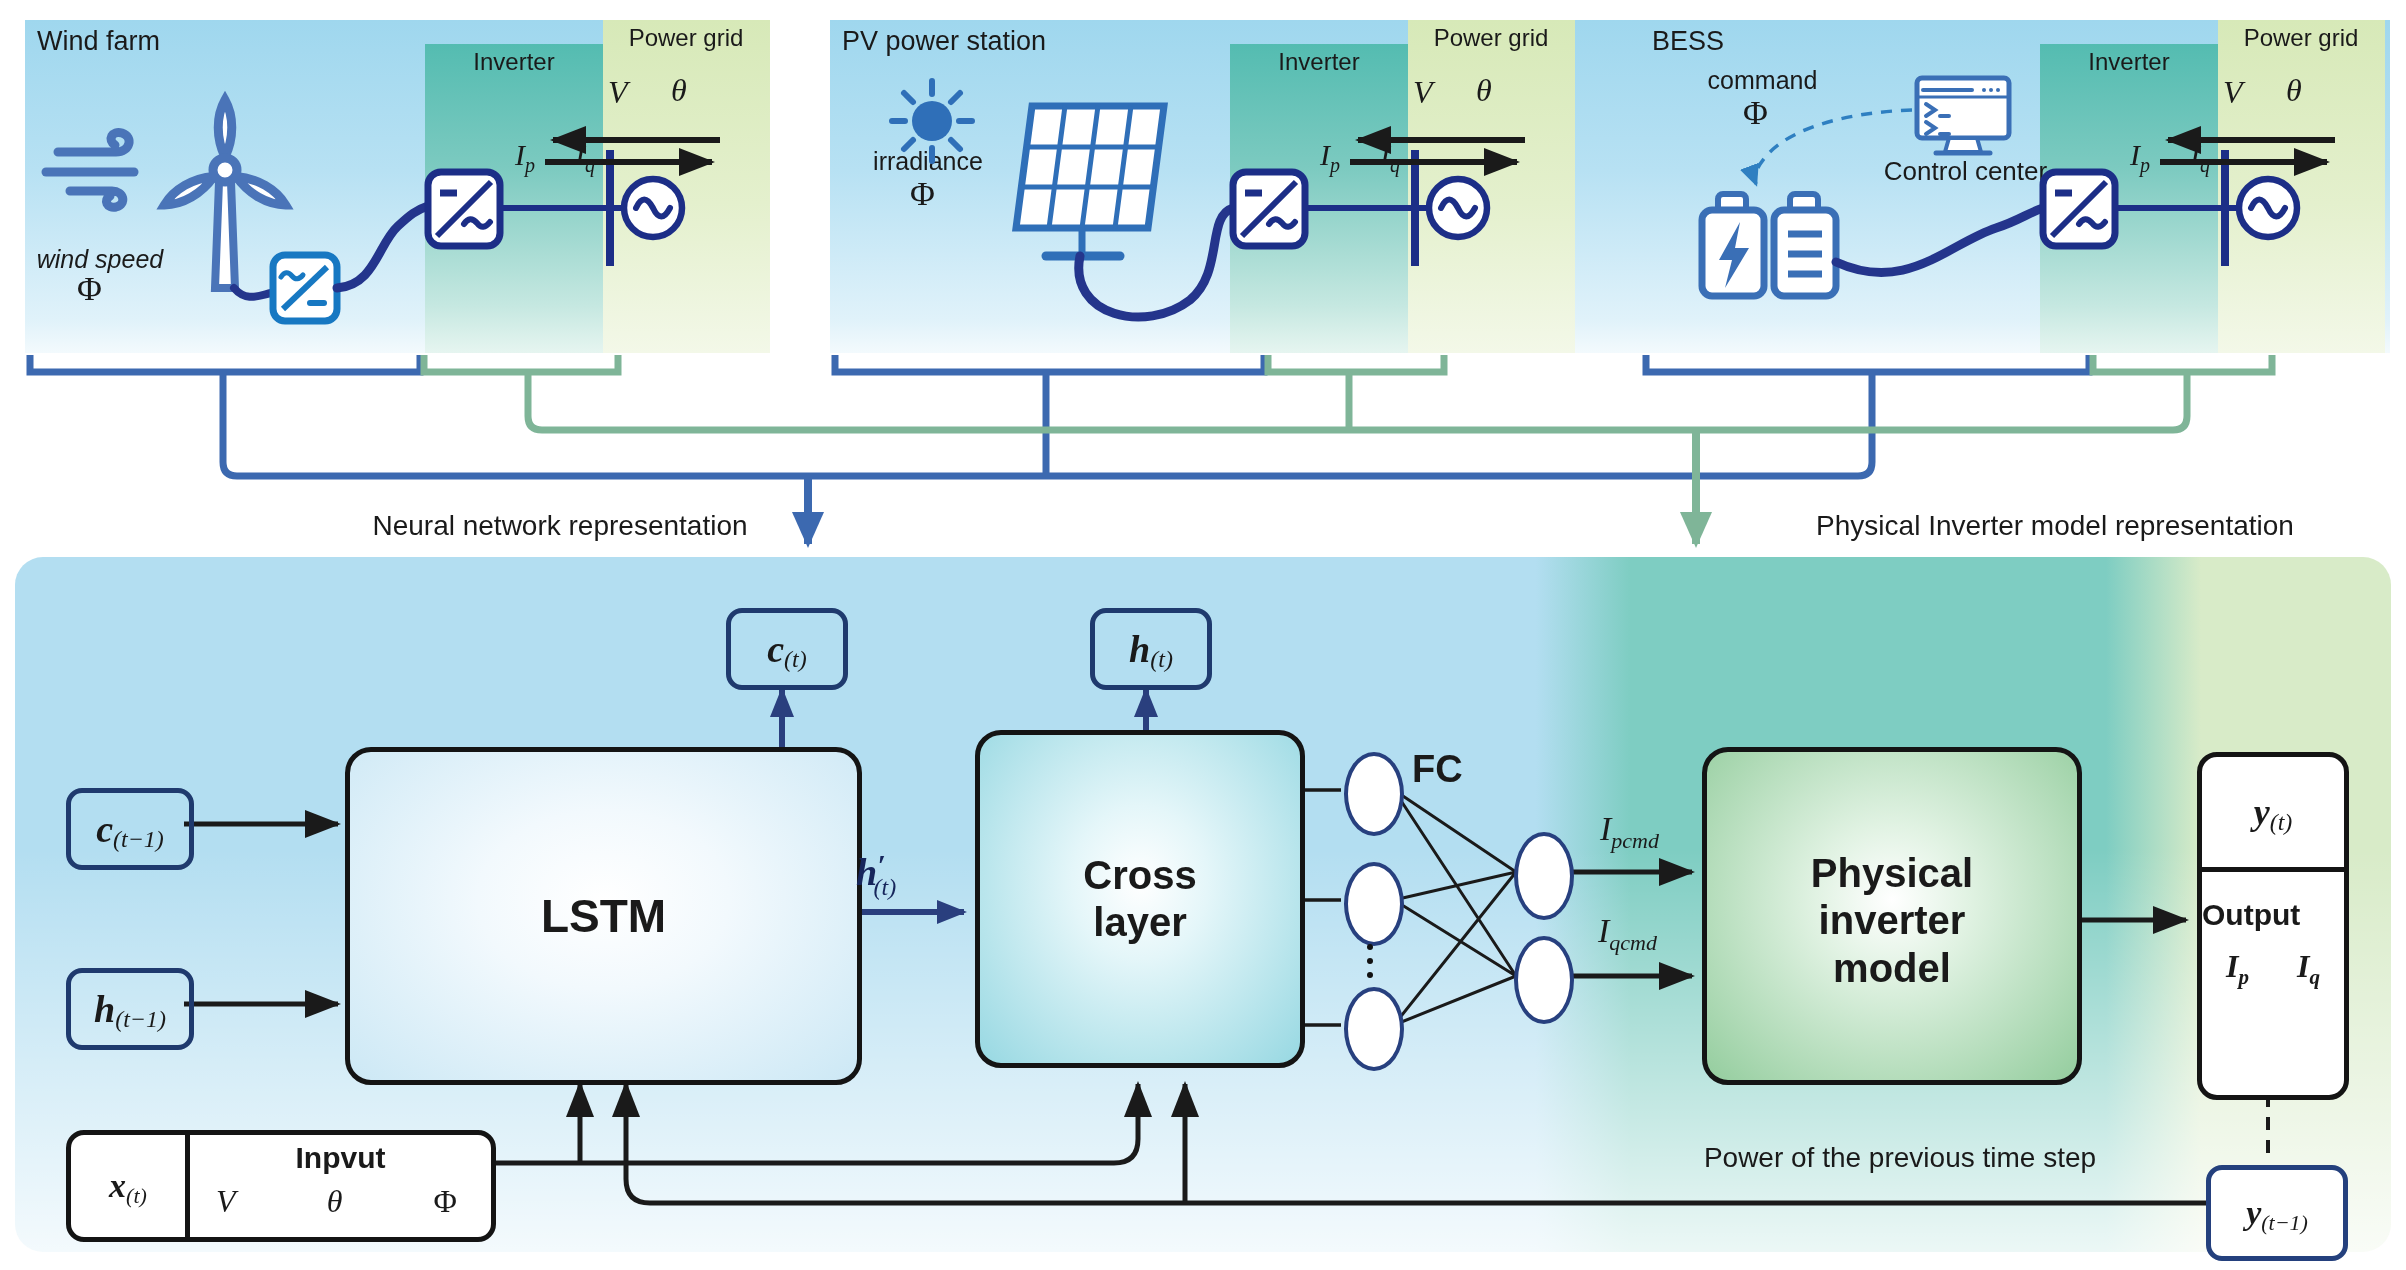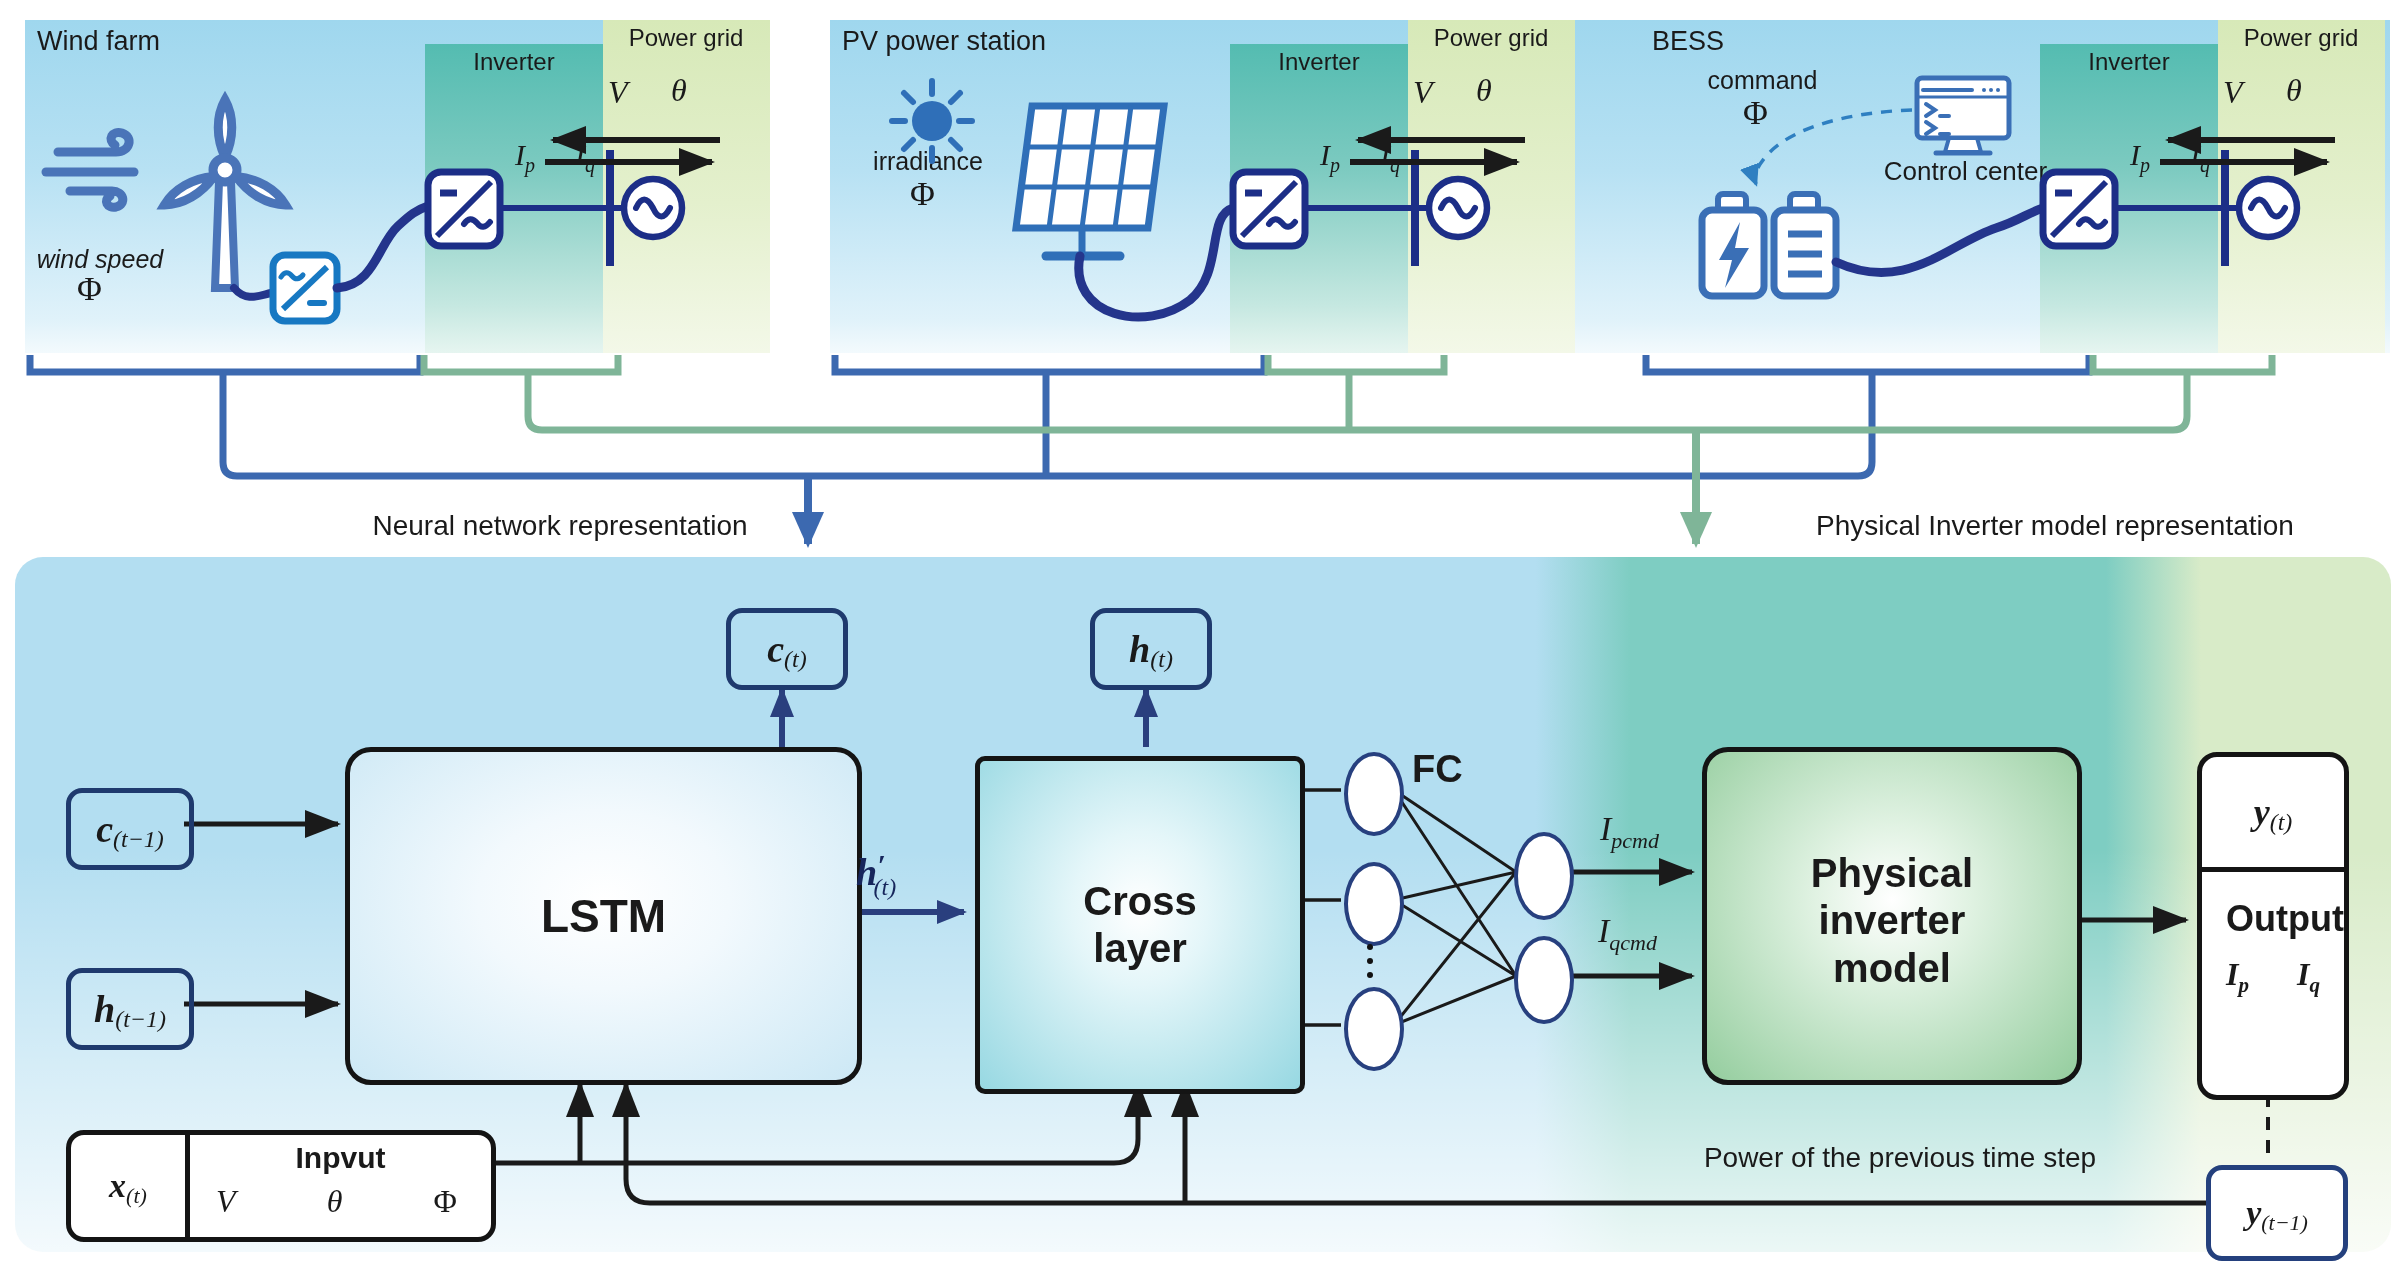--- a/index.html
+++ b/index.html
@@ -52,21 +52,21 @@
   .yprev{position:absolute;left:2206px;top:1165px;width:132px;height:86px;background:#fff;
          border:5px solid #24407d;border-radius:16px;display:flex;align-items:center;justify-content:center;}
   .inputbox{position:absolute;left:66px;top:1130px;width:420px;height:102px;background:#fff;
          border:5px solid #141414;border-radius:18px;display:flex;}
   .inputbox .lcell{width:114px;border-right:5px solid #141414;
          display:flex;align-items:center;justify-content:center;}
   .inputbox .rcell{flex:1;position:relative;border-radius:6px;}
   .in-title{position:absolute;left:0;right:0;top:6px;text-align:center;font-weight:bold;font-size:30px;}
   .in-vars{position:absolute;left:26px;right:34px;top:48px;display:flex;justify-content:space-between;
          font-family:"Liberation Serif",serif;font-size:32px;}
-  .outword{font-weight:bold;font-size:36px;text-align:right;margin-top:26px;}
+  .outword{font-weight:bold;font-size:30px;text-align:left;margin-top:26px;}
   .outrow{display:flex;justify-content:space-around;margin-top:16px;font-weight:600;}
   .dots{position:absolute;left:1367px;top:944px;display:flex;flex-direction:column;gap:8px;}
   .dots i{width:6px;height:6px;border-radius:50%;background:#111;}
   svg{position:absolute;left:0;top:0;}
   .lines{z-index:5;}
   .txt{z-index:10;}
   .panel,.bigpanel{z-index:0;}
 </style>
 </head>
 <body>
@@ -320,21 +320,21 @@
       <span class="math-s">(t−1)</span>
   </div>
   <div class="mbox txt" style="left:66px;top:968px;width:118px;height:72px;">
     <span class="math-b">h</span>
       <span class="math-s">(t−1)</span>
   </div>
 
   <div class="blockbox lstm-fill txt" style="left:345px;top:747px;width:507px;height:328px;">
     <span class="blocklabel" style="font-size:46px;">LSTM</span>
   </div>
-  <div class="blockbox cross-fill txt" style="left:975px;top:756px;width:320px;height:328px;border-radius:10px;">
+  <div class="blockbox cross-fill txt" style="left:975px;top:730px;width:320px;height:328px;">
     <span class="blocklabel" style="font-size:40px;">
       <span>Cross</span><br><span>layer</span>
     </span>
   </div>
   <div class="blockbox phys-fill txt" style="left:1702px;top:747px;width:370px;height:328px;">
     <span class="blocklabel" style="font-size:40px;margin-top:10px;">
       <span>Physical</span><br><span>inverter</span><br><span>model</span>
     </span>
   </div>
 

